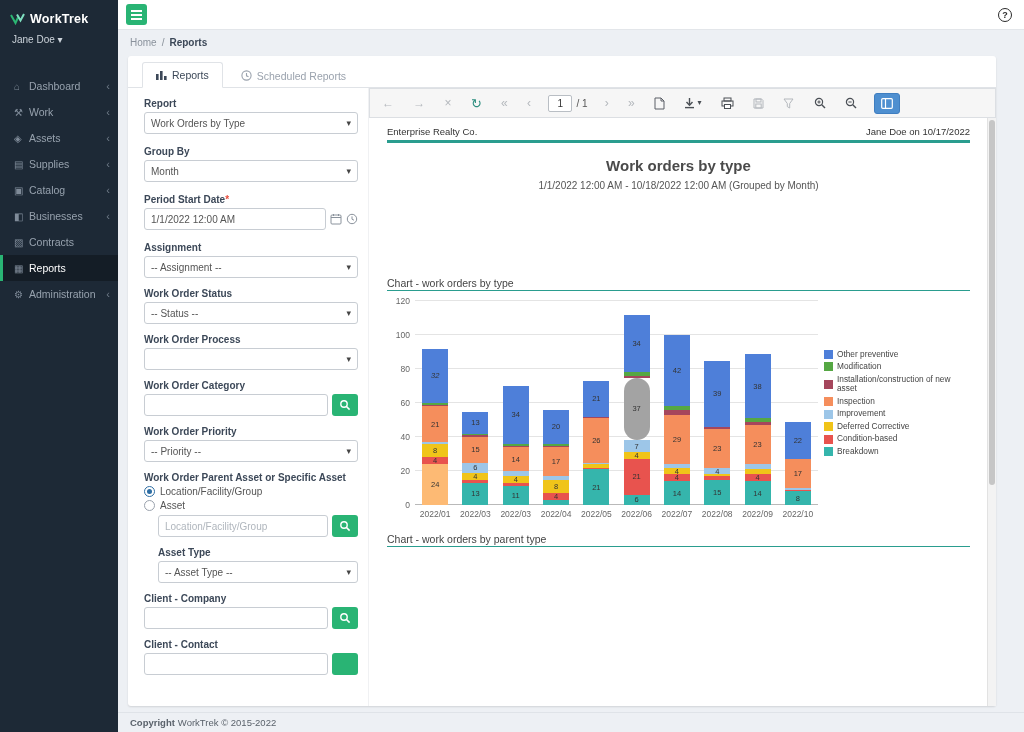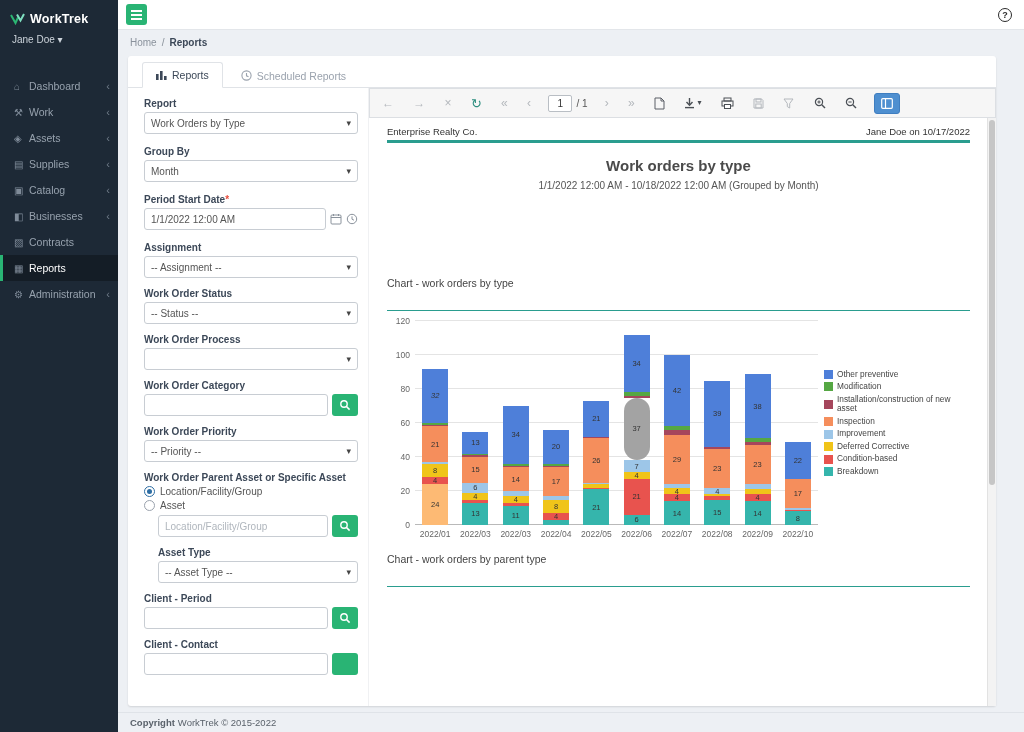--- a/index.html
+++ b/index.html
@@ -71,21 +71,21 @@
   .page-box { display:flex; align-items:center; gap:4px; font-size:10px; color:#555; }
   .page-box input { width:24px; height:17px; border:1px solid #b9bec4; border-radius:2px; text-align:center; font-size:10px; color:#333; font-family:"Liberation Sans",sans-serif; }
   .blue-btn { width:26px; height:21px; background:#4e8fd0; border:1px solid #3f7ec0; border-radius:3px; display:flex; align-items:center; justify-content:center; cursor:pointer; }
 
   .pdf-area { flex:1; background:#fff; position:relative; overflow:hidden; }
   .pdf-page { padding:8px 26px 0 18px; height:100%; }
   .pdf-head { display:flex; justify-content:space-between; font-size:9.5px; color:#333; padding-bottom:3px; }
   .teal-double { height:3px; border-top:2px solid #2a9d8f; border-bottom:1px solid #2a9d8f; }
   .pdf-title { text-align:center; font-size:15px; font-weight:bold; color:#4a4a4a; margin-top:14px; }
   .pdf-subtitle { text-align:center; font-size:10px; color:#555; margin-top:6px; }
-  .section-head { font-size:10.5px; color:#444; margin-top:86px; padding-bottom:21px; border-bottom:1px solid #2a9d8f; }
+  .section-head { font-size:10.5px; color:#444; margin-top:86px; padding-bottom:1px; border-bottom:1px solid #2a9d8f; }
   .section-head.second { margin-top:14px; }
 
   
   .chart { margin-top:10px; }
   .chart-main { display:flex; }
   .yaxis { width:28px; position:relative; height:204px; flex:none; }
   .ytick { position:absolute; right:5px; font-size:8.5px; color:#666; }
   .plot { flex:1; position:relative; height:204px; min-width:0; }
   .gridline { position:absolute; left:0; right:0; height:1px; background:#e4e4e4; }
   .gridline.axisline { background:#b9b9b9; }
@@ -334,21 +334,21 @@
 
             <div class="fgroup indent" style="margin-top:10px;">
               <div class="flabel">Asset Type</div>
               <div class="sel">
                 <span>-- Asset Type --</span>
                 <span class="caret">▾</span>
               </div>
             </div>
 
             <div class="fgroup" style="margin-top:10px;">
-              <div class="flabel">Client - Period</div>
+              <div class="flabel">Client - Company</div>
               <div class="inline">
                 <input class="tinput" style="">
                 <button class="green-btn">
                   <span>
                     <svg width="12" height="12" viewBox="0 0 12 12">
                         <circle cx="5" cy="5" r="3.2" stroke="#fff" stroke-width="1.4" fill="none"></circle>
                         <line x1="7.5" y1="7.5" x2="10.6" y2="10.6" stroke="#fff" stroke-width="1.6"></line>
                       </svg>
                   </span>
                 </button>

